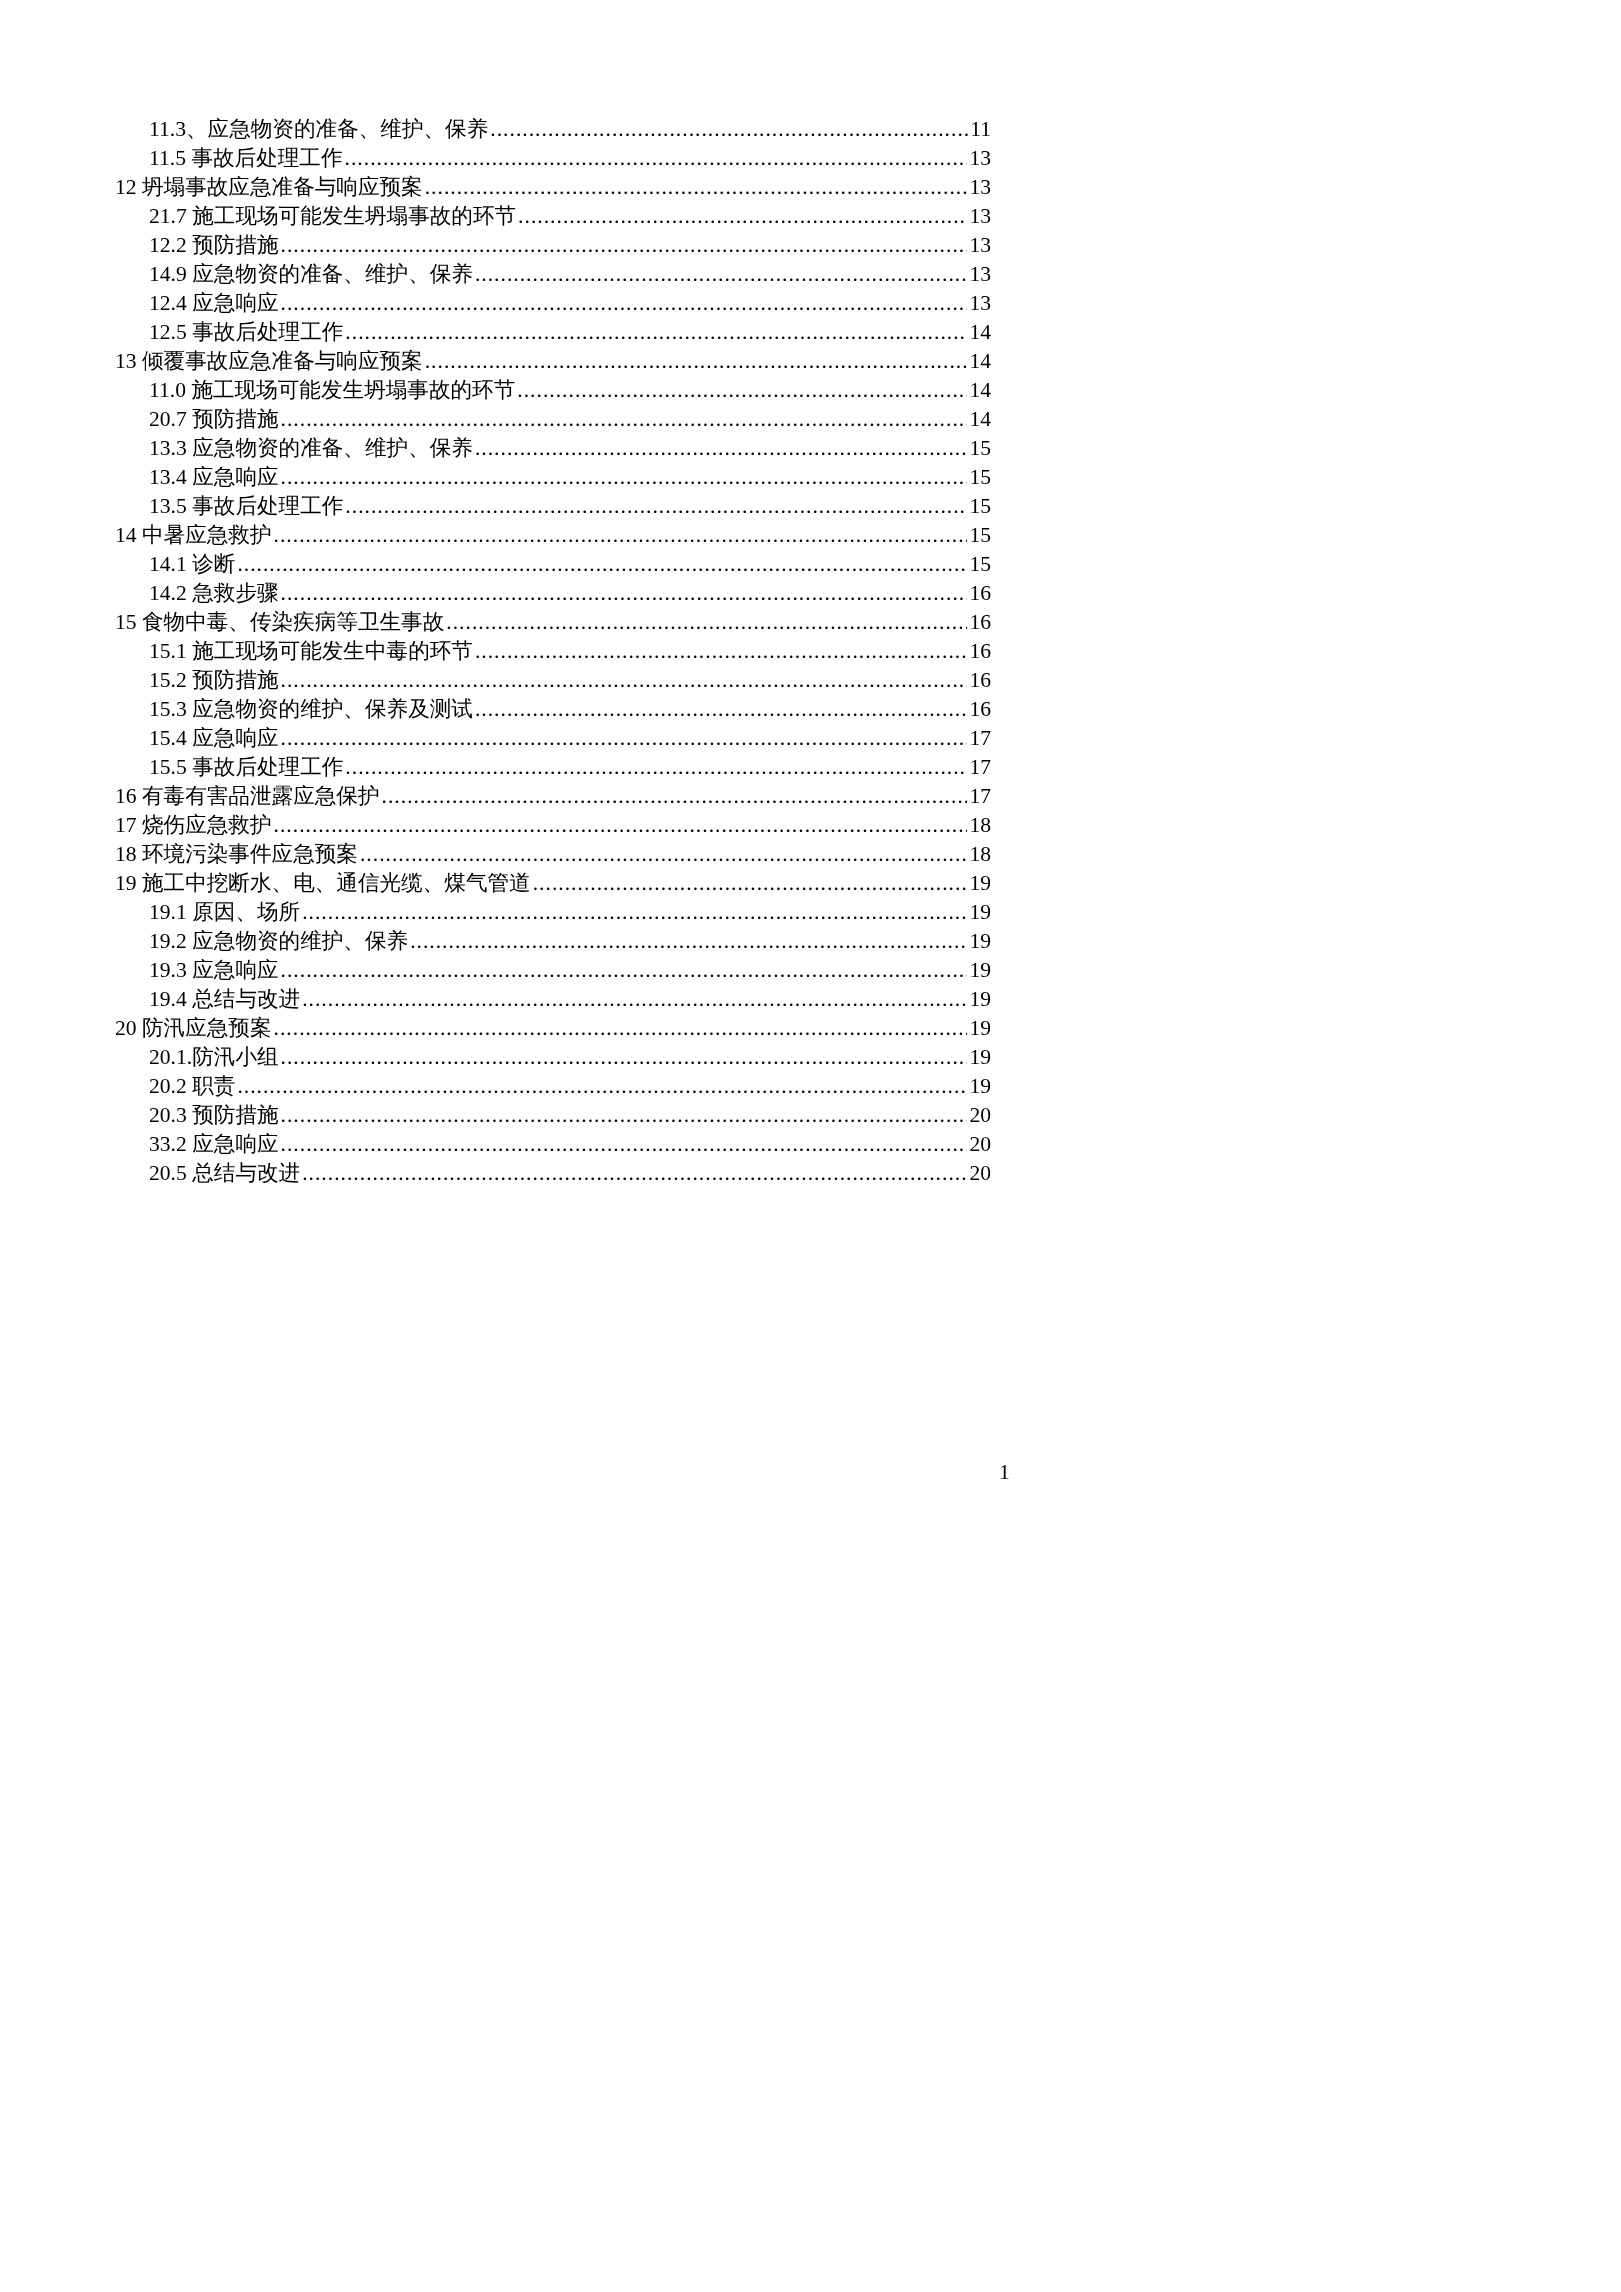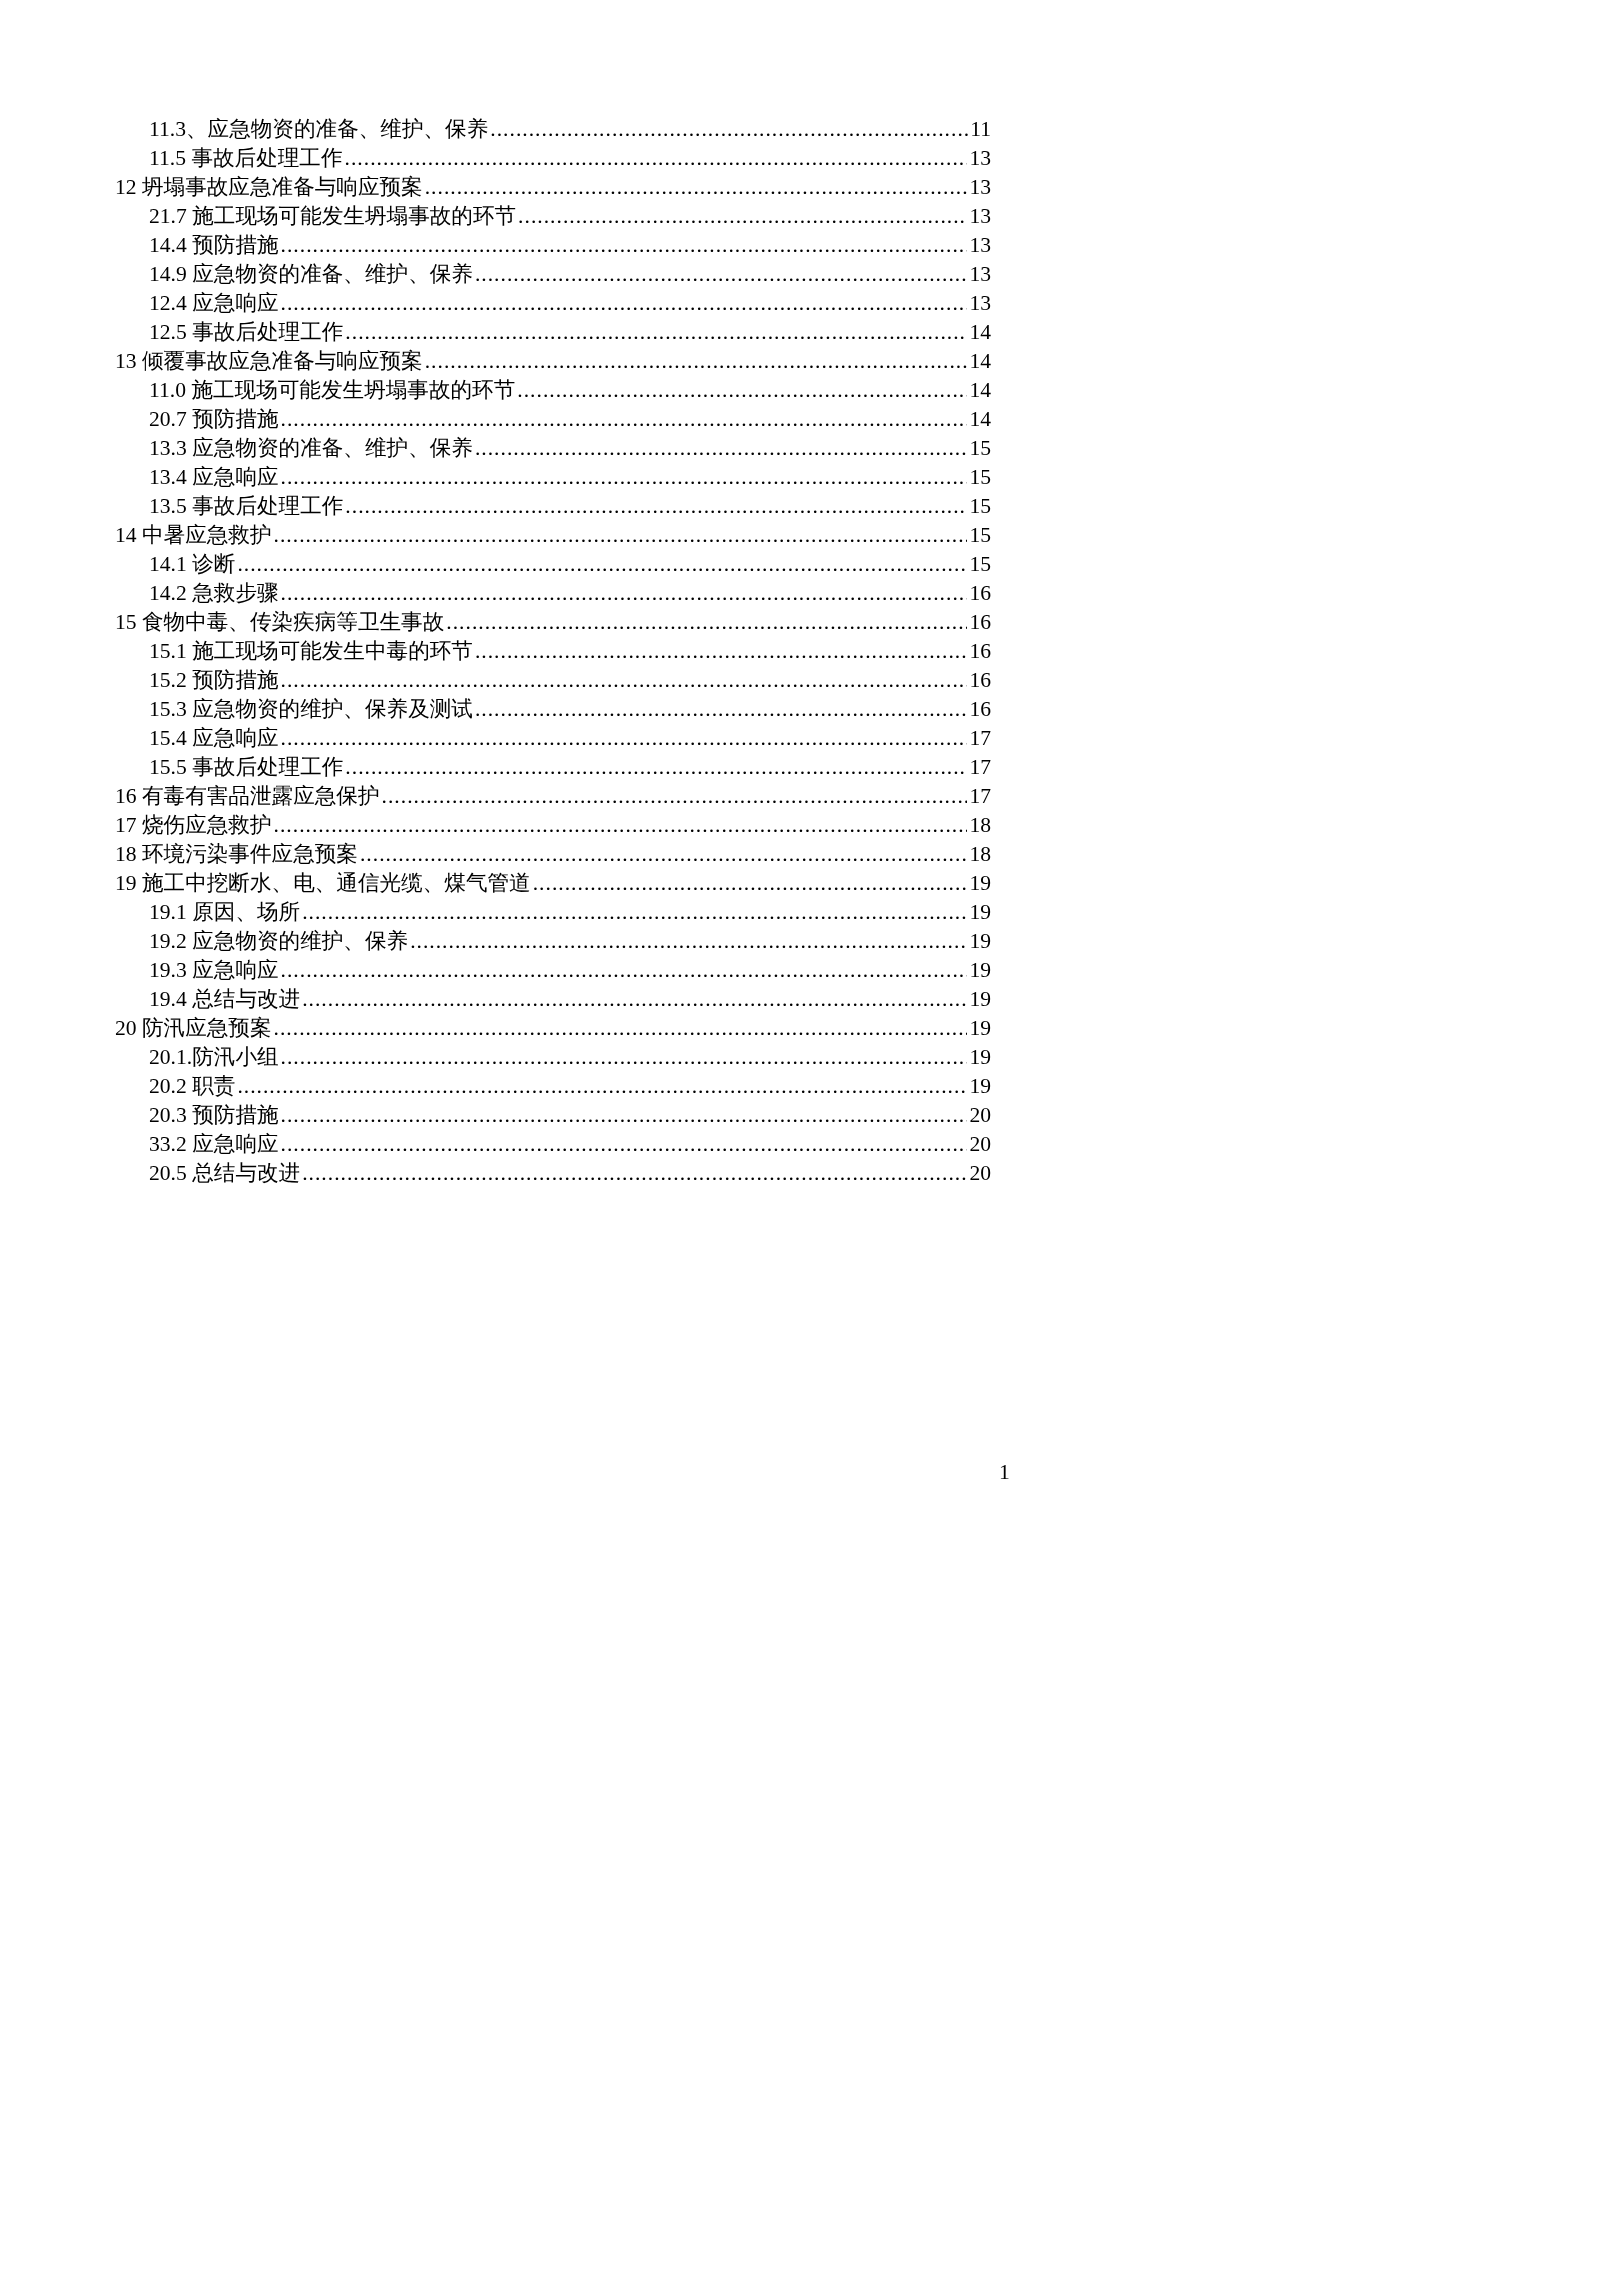--- a/index.html
+++ b/index.html
@@ -81,21 +81,21 @@
         <span class="toc-title">12 坍塌事故应急准备与响应预案</span>
         <span class="dots"></span>
         <span class="toc-page">13</span>
       </div>
       <div class="toc-row indent">
         <span class="toc-title">21.7 施工现场可能发生坍塌事故的环节</span>
         <span class="dots"></span>
         <span class="toc-page">13</span>
       </div>
       <div class="toc-row indent">
-        <span class="toc-title">14.4 预防措施</span>
+        <span class="toc-title">12.2 预防措施</span>
         <span class="dots"></span>
         <span class="toc-page">13</span>
       </div>
       <div class="toc-row indent">
         <span class="toc-title">14.9 应急物资的准备、维护、保养</span>
         <span class="dots"></span>
         <span class="toc-page">13</span>
       </div>
       <div class="toc-row indent">
         <span class="toc-title">12.4 应急响应</span>

